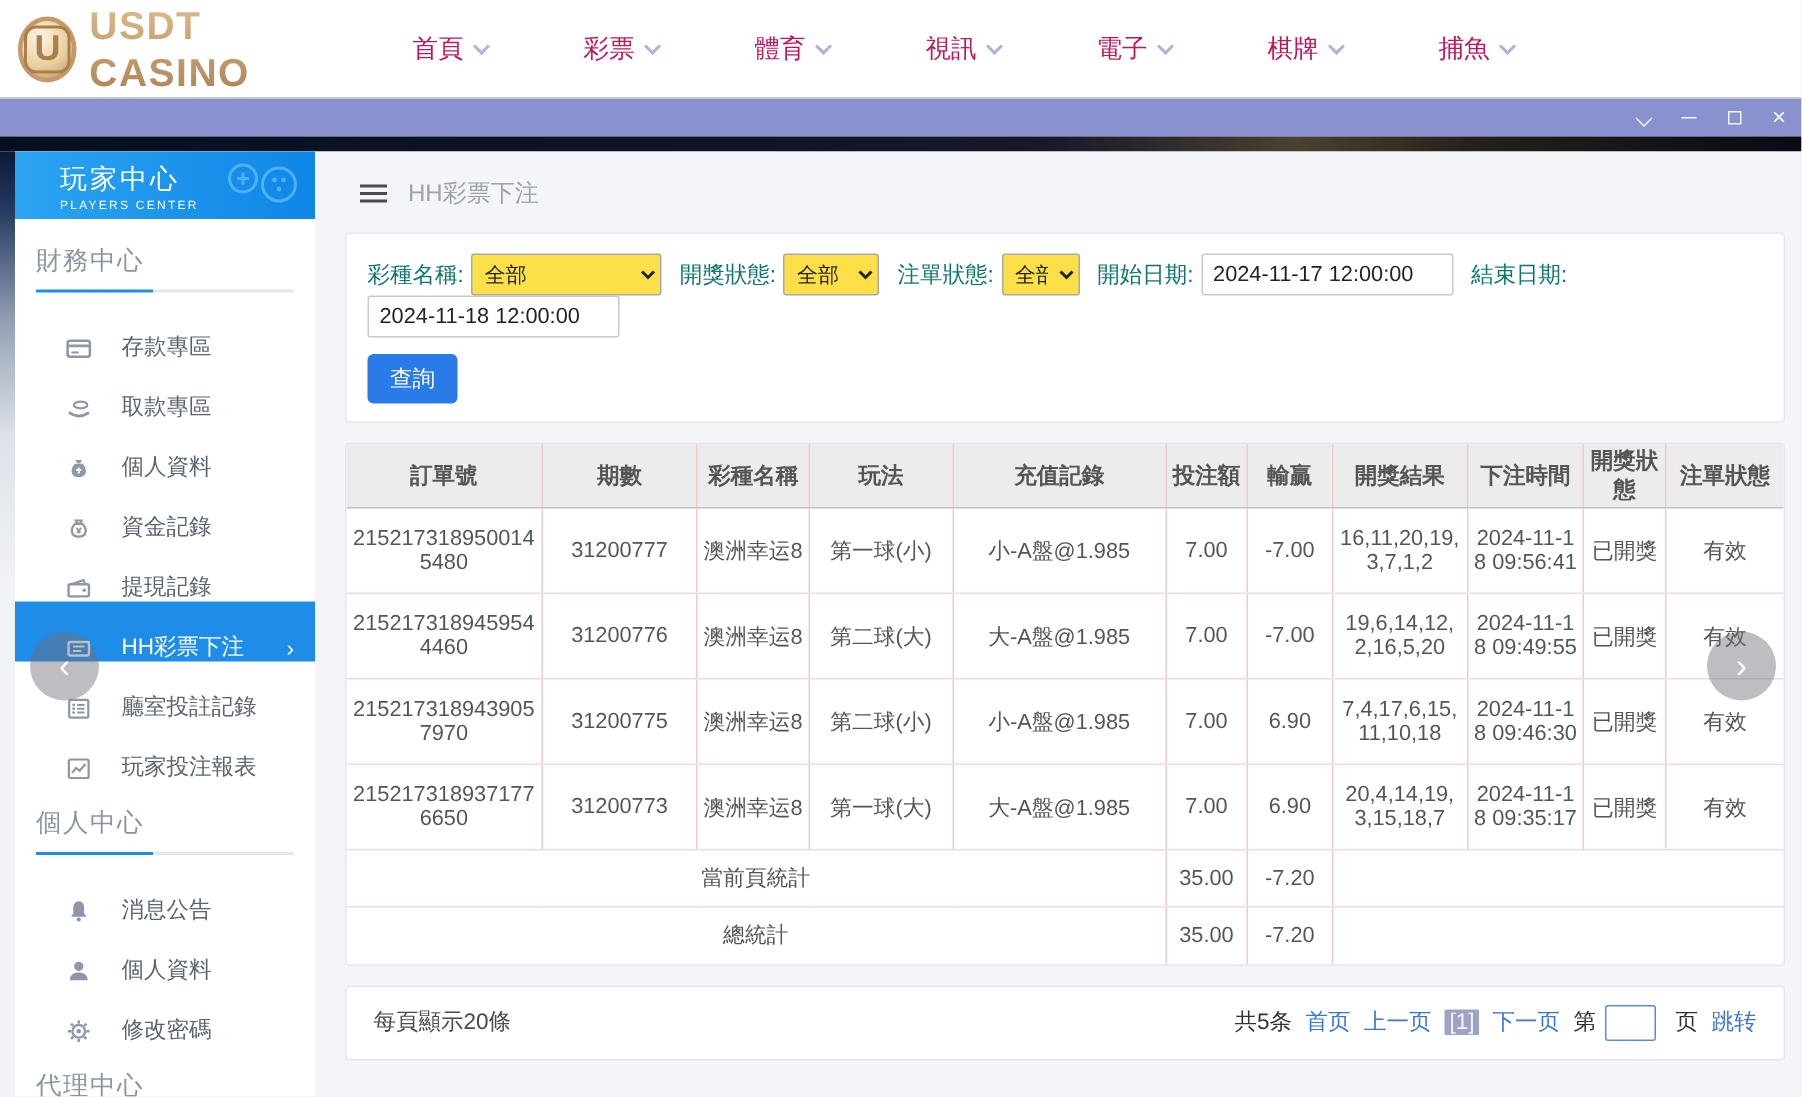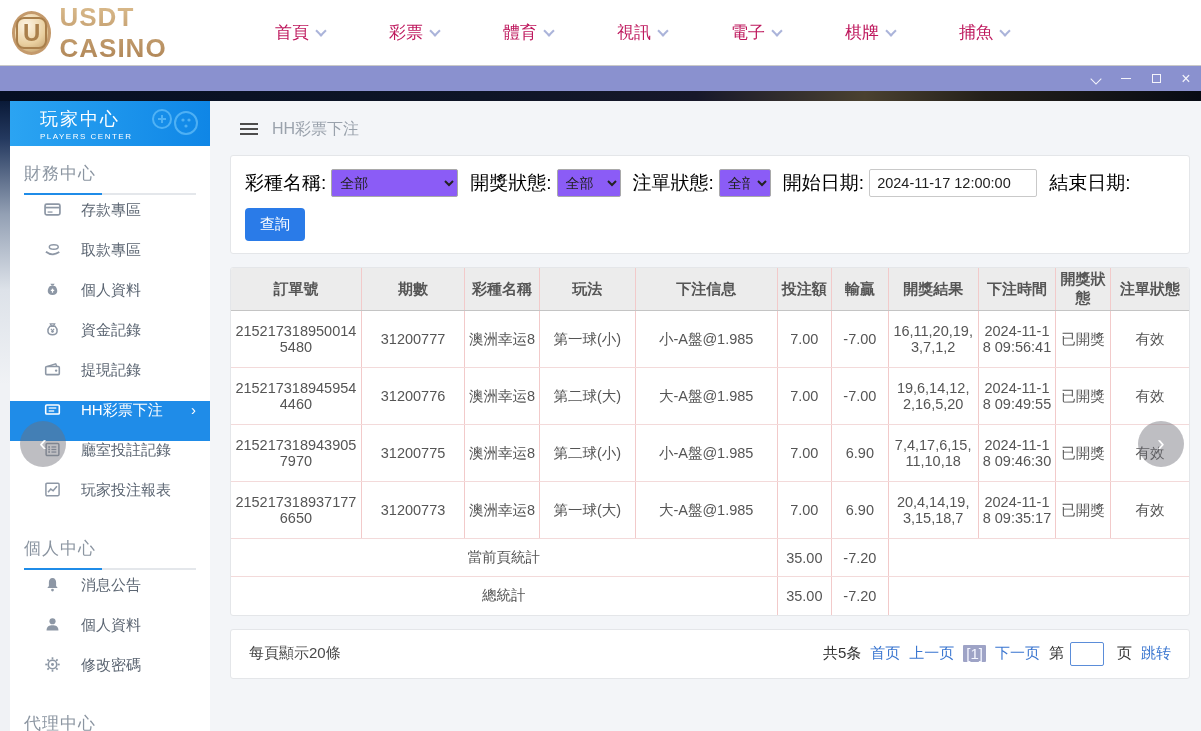--- a/index.html
+++ b/index.html
@@ -46,41 +46,41 @@
   
   .sidebar { width:200px; background:#ffffff; position:relative; }
   .sb-header { height:45px; background:linear-gradient(90deg,#2ba4f2,#0f86e6);
     color:#fff; padding:6px 0 0 30px; position:relative; overflow:hidden; }
   .sb-header .t { font-size:18px; letter-spacing:2px; }
   .sb-header .s { font-size:8px; letter-spacing:1.5px; margin-top:1px; }
   .sb-header .pad-gfx { position:absolute; right:8px; top:4px; opacity:.55; }
   .sb-section-title { font-size:17px; color:#8b95a1; padding:16px 0 8px 14px; letter-spacing:1px; }
   .sb-underline { height:2px; margin:0 0 6px 14px; width:172px;
     background:linear-gradient(to right,#1f8ce8 0 78px,#e4e7eb 78px); }
-  .sb-item { height:40px; display:flex; align-items:flex-start; padding-left:34px;
+  .sb-item { height:40px; display:flex; align-items:flex-end; padding-left:34px;
     color:#5b6572; font-size:15px; cursor:pointer; position:relative; }
   .sb-item .ic { width:17px; height:17px; margin-right:20px; color:#8d97a5; flex:none; }
   .sb-item .ic svg { width:100%; height:100%; display:block; }
   .sb-item.active { background:#1f8ce8; color:#ffffff; }
   .sb-item.active .ic { color:#ffffff; }
   .sb-item .arrow { position:absolute; right:14px; color:#fff; font-size:15px; }
 
   
   .main { flex:1; background:#f3f5f8; padding:12px 11px 0 20px; }
   .breadcrumb { display:flex; align-items:center; height:32px; margin-left:10px; }
   .burger { width:18px; cursor:pointer; margin-right:14px; }
   .burger div { height:2px; background:#4c4c4c; margin:3px 0; }
   .bc-title { font-size:16px; color:#9aa2ac; }
 
   .panel { background:#fff; border:1px solid #e4e6e9; border-radius:3px; }
 
   .filter-panel { margin-top:10px; padding:13px 14px 12px 14px; }
   .filter-row { display:flex; align-items:center; flex-wrap:wrap; }
-  .f-label { font-size:19px; color:#000000; margin-right:5px; }
-  .filter-row select { height:28px; border:1px solid #a9a9a9; border-radius:2px; background:#8b5cf6;
+  .f-label { font-size:15px; color:#0f766e; margin-right:5px; }
+  .filter-row select { height:28px; border:1px solid #a9a9a9; border-radius:2px; background:#fde047;
     font-size:14px; color:#222; margin-right:12px; padding:0 4px; }
   .sel-lottery { width:127px; } .sel-draw { width:64px; } .sel-order { width:52px; }
   .filter-row input[type=text] { height:28px; border:1px solid #c9c9c9; border-radius:2px;
     font-size:14.5px; color:#222; padding:0 7px; width:168px; margin-right:12px; }
   .search-btn { margin-top:11px; background:#2a7be8; color:#fff; border:none; border-radius:4px;
     font-size:15px; padding:7px 15px; cursor:pointer; }
 
   .table-panel { margin-top:13px; overflow:hidden; }
   table { width:100%; border-collapse:collapse; table-layout:fixed; }
   th, td { border-left:1px solid #f2caca; text-align:center; font-size:14.5px; color:#555;
@@ -324,20 +324,21 @@
         <select class="sel-draw">
           <option>全部</option>
         </select>
         <span class="f-label">注單狀態:</span>
         <select class="sel-order">
           <option>全部</option>
         </select>
         <span class="f-label">開始日期:</span>
         <input type="text" value="2024-11-17 12:00:00" style="">
         <span class="f-label">結束日期:</span>
+        <input type="text" value="2024-11-18 12:00:00" style="">
       </div>
       <button class="search-btn">查詢</button>
     </div>
 
     <div class="panel table-panel">
       <table>
         <colgroup id="cols">
             <col style="width: 13.6%;">
             <col style="width: 10.8%;">
             <col style="width: 7.8%;">
@@ -349,21 +350,21 @@
             <col style="width: 8.1%;">
             <col style="width: 5.7%;">
             <col style="width: 8.2%;">
           </colgroup>
         <thead>
             <tr id="head-row">
               <th>訂單號</th>
               <th>期數</th>
               <th>彩種名稱</th>
               <th>玩法</th>
-              <th>下注信息</th>
+              <th>充值記錄</th>
               <th>投注額</th>
               <th>輸贏</th>
               <th>開獎結果</th>
               <th>下注時間</th>
               <th>開獎狀態</th>
               <th>注單狀態</th>
             </tr>
           </thead>
         <tbody class="rows" id="body-rows">
             <tr>

